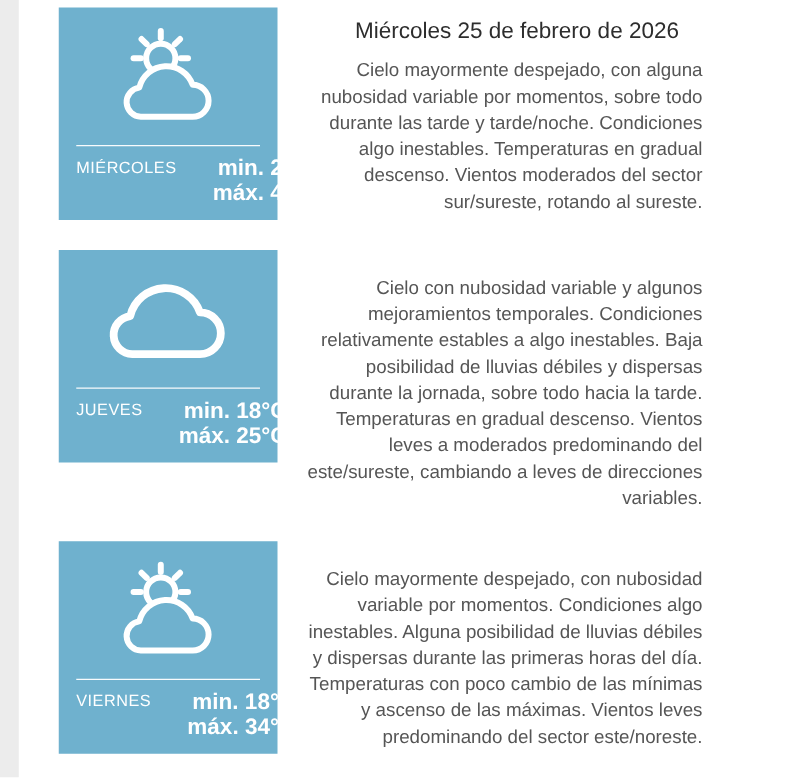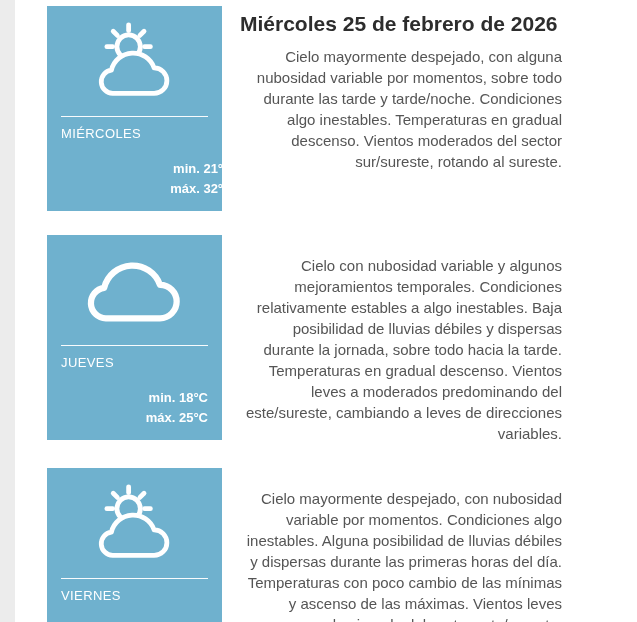--- a/index.html
+++ b/index.html
@@ -62,36 +62,36 @@
   }
   .day-name {
     color: var(--card-text);
     font-size: 13px;
     line-height: 20px;
     letter-spacing: 0.4px;
   }
   .temps {
     text-align: right;
     color: var(--card-text);
-    font-size: 13px;
+    font-size: 18px;
     font-weight: 700;
     line-height: 20px;
     white-space: nowrap;
-    margin-top: 35px;
   }
   .text-col {
     margin-left: 18px;
     width: 330px;
     padding-top: 8px;
   }
   .forecast-title {
-    font-size: 21px;
-    font-weight: 700;
+    font-size: 18px;
+    font-weight: 400;
     color: var(--title-text);
     line-height: 20px;
+    margin-left: 44px;
   }
   .forecast-description {
     margin-top: 12px;
     font-size: 15px;
     line-height: 21px;
     color: var(--body-text);
     max-width: 322px;
     text-align: right;
   }
   svg { display: block; }
@@ -117,21 +117,21 @@
               <circle cx="42" cy="24" r="11" fill="none"></circle>
             </g>
             <path d="M66 44 a12 12 0 0 1 0 24 H27 a11 11 0 0 1 -1.2 -21.9 a21 21 0 0 1 40.2 -2.1 z" fill="var(--card-blue)" stroke="#fff" stroke-width="4.5" stroke-linejoin="round" stroke-linecap="round"></path>
           </svg>
         </div>
         <hr class="card-divider">
         <div class="card-bottom">
           <span class="day-name">MIÉRCOLES</span>
           <span class="temps">
             <span>min. 21°C</span><br>
-            <span>máx. 32°C</span>
+            <span>máx. 47°C</span>
           </span>
         </div>
       </div>
       <div class="text-col">
         <h3 class="forecast-title">Miércoles 25 de febrero de 2026</h3>
         <p class="forecast-description">Cielo mayormente despejado, con alguna nubosidad variable por momentos, sobre todo durante las tarde y tarde/noche. Condiciones algo inestables. Temperaturas en gradual descenso. Vientos moderados del sector sur/sureste, rotando al sureste.</p>
       </div>
     </div>
 
     <div class="forecast-row">

